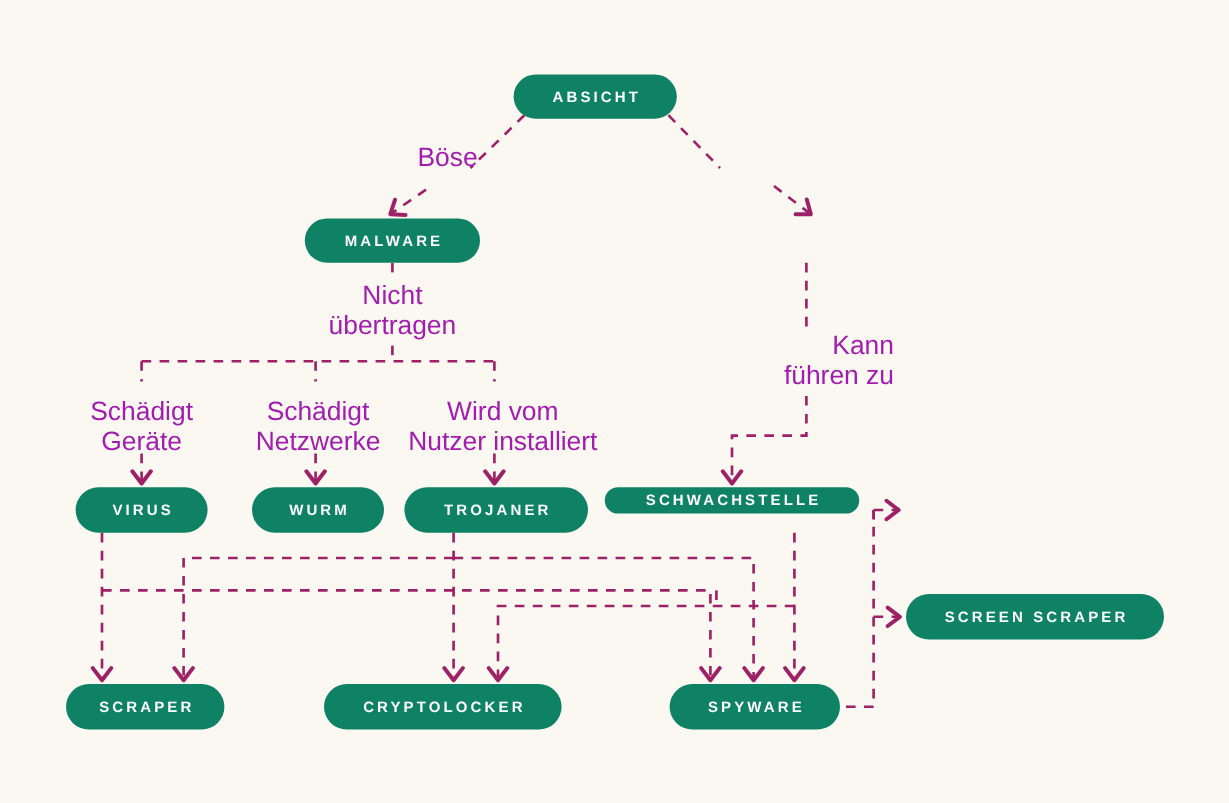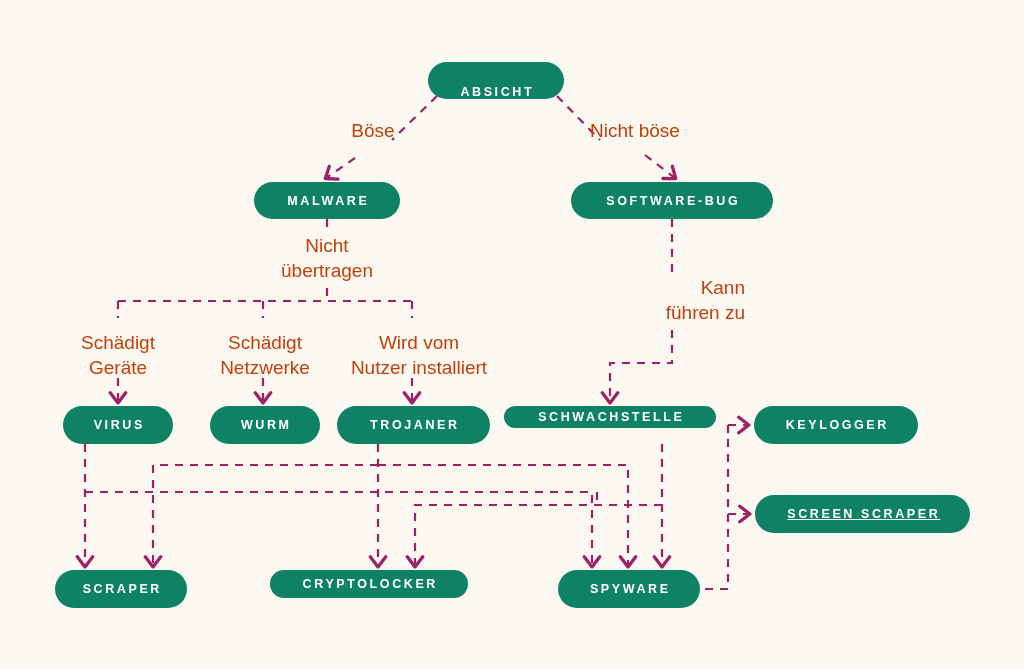--- a/index.html
+++ b/index.html
@@ -19,22 +19,22 @@
     display:flex;align-items:center;justify-content:center;
     font-size:12.5px;
     font-weight:bold;
     letter-spacing:2.6px;
     text-indent:2.6px;
     white-space:nowrap;
     box-sizing:border-box;
   }
   .edge-label{
     position:absolute;
-    color:#c2410c;
-    font-size:19px;
+    color:#a21caf;
+    font-size:22px;
     line-height:25px;
     text-align:center;
     white-space:pre-line;
     letter-spacing:0px;
   }
 </style>
 </head>
 <body>
 
 <div id="stage">
@@ -79,59 +79,52 @@
       <path d="M662,505 L415,505 L415,566" marker-end="url(#arrow)"></path>
       <path d="M597,492 L597,505"></path>
       <path d="M728,425 L748,425" marker-end="url(#arrow)"></path>
       <path d="M728,425 L728,440"></path>
 
       <path d="M705,589 L728,589 L728,425"></path>
       <path d="M728,514 L749,514" marker-end="url(#arrow)"></path>
     </g>
   </svg>
 
-  <div class="node" style="left:428px;top:62px;width:136px;height:37px;align-items:flex-end;">
+  <div class="node" style="left:428px;top:62px;width:136px;height:37px;">
     <span>ABSICHT</span>
   </div>
   <div class="node" style="left:254px;top:182px;width:146px;height:37px;">
     <span>MALWARE</span>
-  </div>
-  <div class="node" style="left:571px;top:182px;width:202px;height:37px;">
-    <span>SOFTWARE-BUG</span>
   </div>
   <div class="node" style="left:63px;top:406px;width:110px;height:38px;">
     <span>VIRUS</span>
   </div>
   <div class="node" style="left:210px;top:406px;width:110px;height:38px;">
     <span>WURM</span>
   </div>
   <div class="node" style="left:337px;top:406px;width:153px;height:38px;">
     <span>TROJANER</span>
   </div>
   <div class="node" style="left:504px;top:406px;width:212px;height:22px;">
     <span>SCHWACHSTELLE</span>
   </div>
-  <div class="node" style="left:754px;top:406px;width:164px;height:38px;">
-    <span>KEYLOGGER</span>
-  </div>
-  <div class="node" style="left:755px;top:495px;width:215px;height:38px;text-decoration:underline;">
+  <div class="node" style="left:755px;top:495px;width:215px;height:38px;">
     <span>SCREEN SCRAPER</span>
   </div>
   <div class="node" style="left:55px;top:570px;width:132px;height:38px;">
     <span>SCRAPER</span>
   </div>
-  <div class="node" style="left:270px;top:570px;width:198px;height:28px;">
+  <div class="node" style="left:270px;top:570px;width:198px;height:38px;">
     <span>CRYPTOLOCKER</span>
   </div>
   <div class="node" style="left:558px;top:570px;width:142px;height:38px;">
     <span>SPYWARE</span>
   </div>
 
   <div class="edge-label" style="left:318px;top:118px;width:110px;">Böse</div>
-  <div class="edge-label" style="left:550px;top:118px;width:170px;">Nicht böse</div>
   <div class="edge-label" style="left:252px;top:233px;width:150px;">Nicht
 übertragen</div>
   <div class="edge-label" style="left:600px;top:275px;width:145px;text-align:right;">Kann
 führen zu</div>
   <div class="edge-label" style="left:55px;top:330px;width:126px;">Schädigt
 Geräte</div>
   <div class="edge-label" style="left:192px;top:330px;width:146px;">Schädigt
 Netzwerke</div>
   <div class="edge-label" style="left:339px;top:330px;width:160px;">Wird vom
 Nutzer installiert</div>

